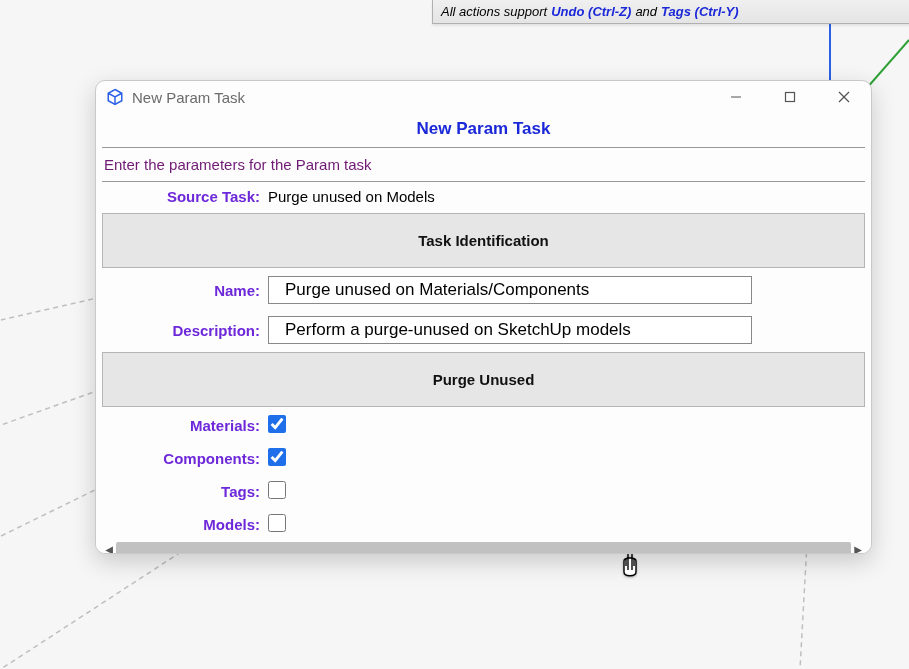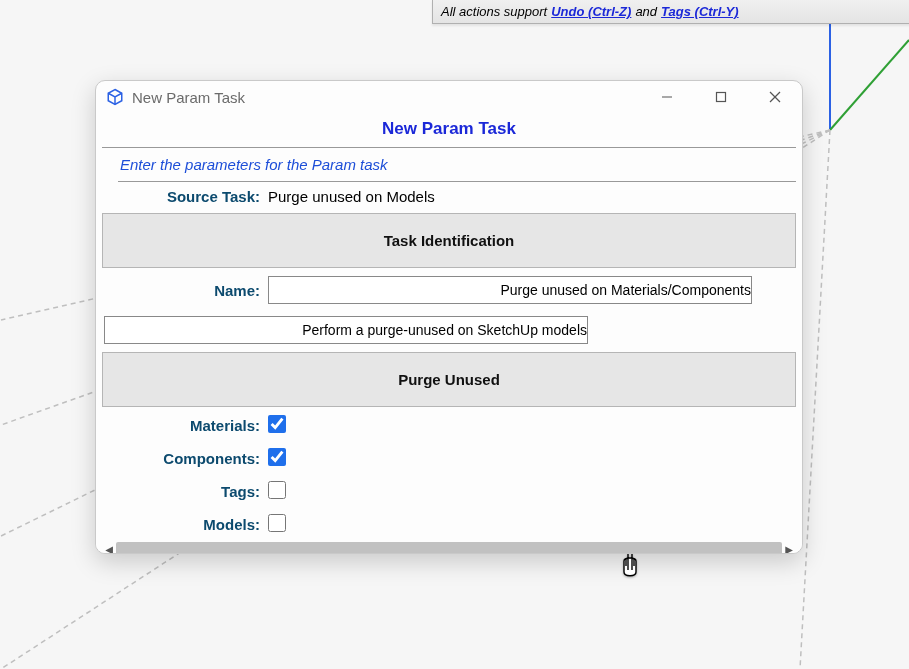--- a/index.html
+++ b/index.html
@@ -17,27 +17,27 @@
     border: 1px solid #b0b0b0;
     border-top: none;
     background: linear-gradient(#f0f0f0, #e4e4e4);
     font-size: 13px;
     font-style: italic;
     padding: 3px 8px;
     display: flex; align-items: center;
     gap: 4px;
     box-shadow: 0 2px 2px rgba(0,0,0,0.08);
   }
-  .infobar .kw { color: #1b28d8; font-weight: bold; text-decoration: underline; }
+  .infobar .kw { color: #1b28d8; font-weight: bold; }
 
   
   .dialog {
     position: absolute;
     left: 95px; top: 80px;
-    width: 708px; height: 474px;
+    width: 777px; height: 474px;
     background: #fdfdfd;
     border: 1px solid #c9c9c9;
     border-radius: 10px;
     box-shadow: 0 8px 25px rgba(0,0,0,0.18);
     display: flex; flex-direction: column;
     overflow: hidden;
   }
   .titlebar {
     height: 38px;
     display: flex; align-items: center;
@@ -63,37 +63,34 @@
 
   .heading {
     color: #1b28d8;
     font-weight: bold;
     font-size: 17px;
     text-align: center;
     padding: 4px 0 8px;
     border-bottom: 1px solid #999;
   }
   .subheading {
-    font-style: italic;
     font-size: 15px;
     padding: 8px 2px;
-    color: #1d4ed8;
+    color: #701a75;
     border-bottom: 1px solid #999;
-    margin-left: 16px;
   }
 
   .row { display: flex; align-items: center; padding: 6px 2px; font-size: 15px; }
-  .row .label { width: 164px; text-align: right; font-weight: bold; padding-right: 8px; color: #0c4a6e; }
+  .row .label { width: 164px; text-align: right; font-weight: bold; padding-right: 8px; color: #6d28d9; }
   .row .value { flex: 1; }
   .row input[type=text] {
     width: 484px; height: 28px;
-    font-size: 14px;
-    padding: 2px 0;
+    font-size: 17px;
+    padding: 2px 16px;
     border: 1px solid #888;
-    text-align: right;
   }
   .row input[type=checkbox] {
     width: 18px; height: 18px;
     accent-color: #1f6feb;
   }
 
   .section-header {
     background: #e6e6e6;
     border: 1px solid #b5b5b5;
     text-align: center;
@@ -197,20 +194,21 @@
     </div>
 
     <div class="section-header">Task Identification</div>
 
     <div class="row">
       <div class="label">Name:</div>
       <div class="value"><input type="text" value="Purge unused on Materials/Components" style=""></div>
     </div>
 
     <div class="row">
+      <div class="label">Description:</div>
       <div class="value"><input type="text" value="Perform a purge-unused on SketchUp models" style=""></div>
     </div>
 
     <div class="section-header">Purge Unused</div>
 
     <div class="row">
       <div class="label">Materials:</div>
       <div class="value"><input type="checkbox" checked="" style=""></div>
     </div>
 

